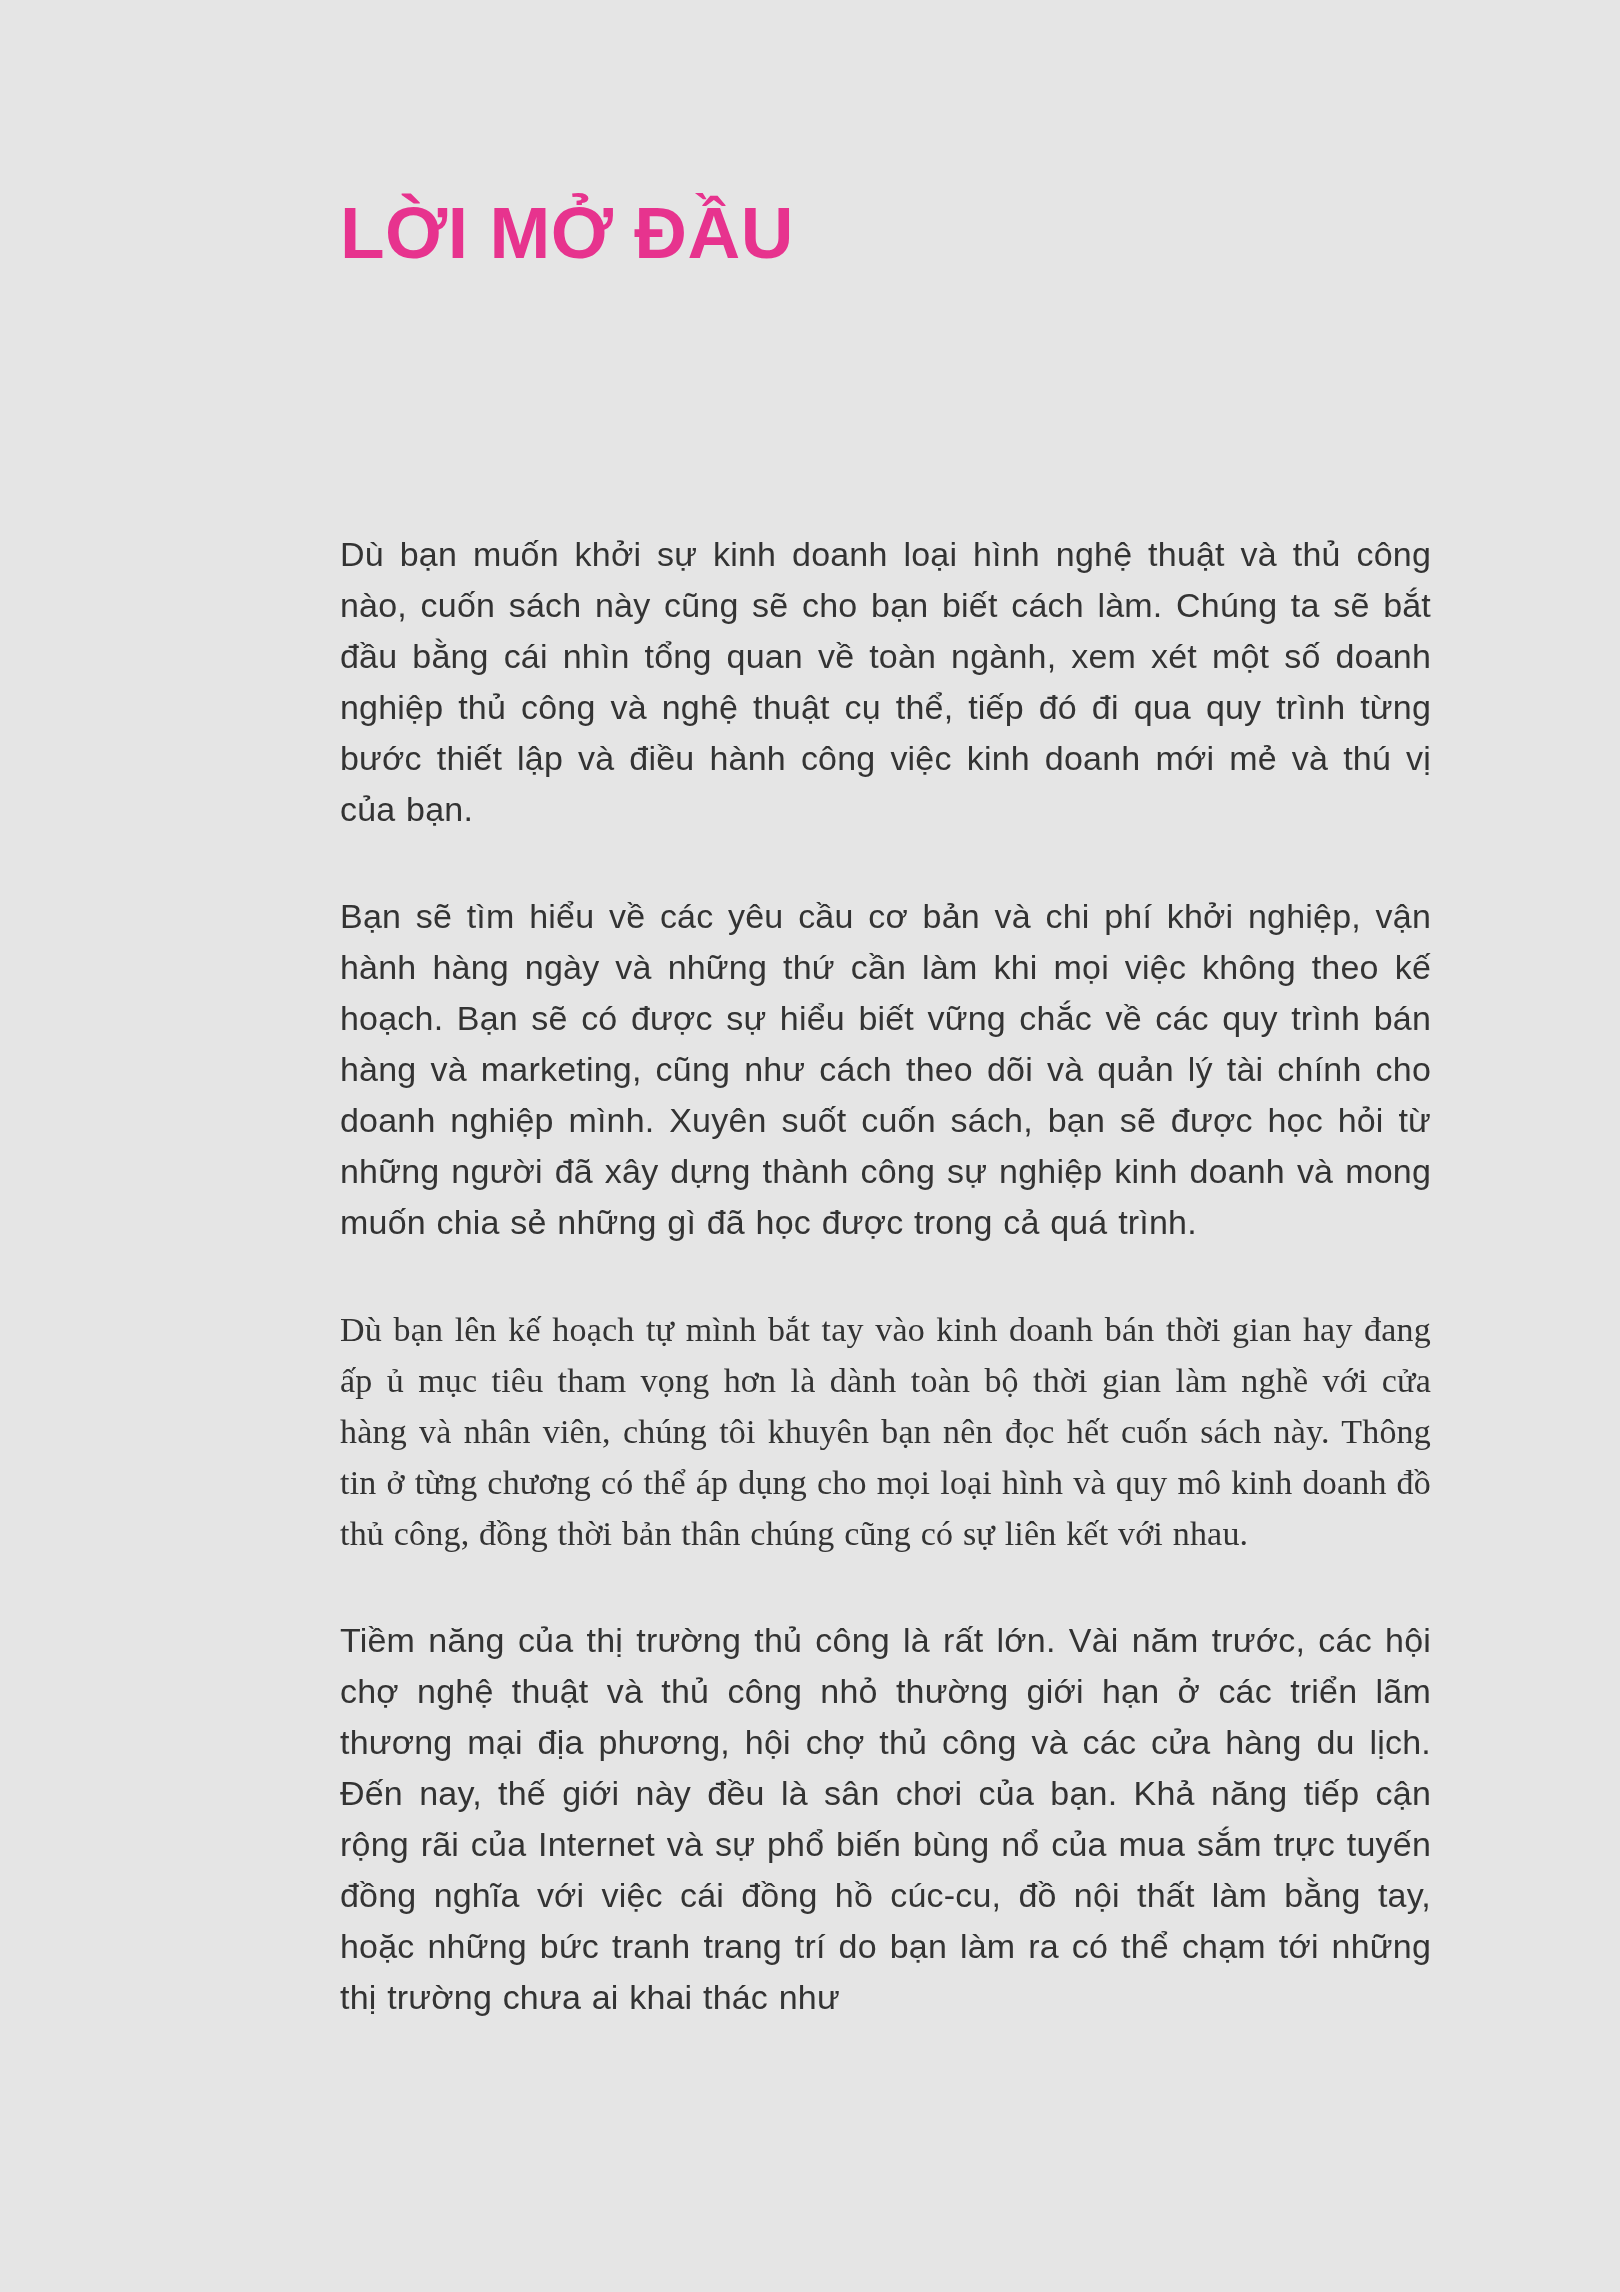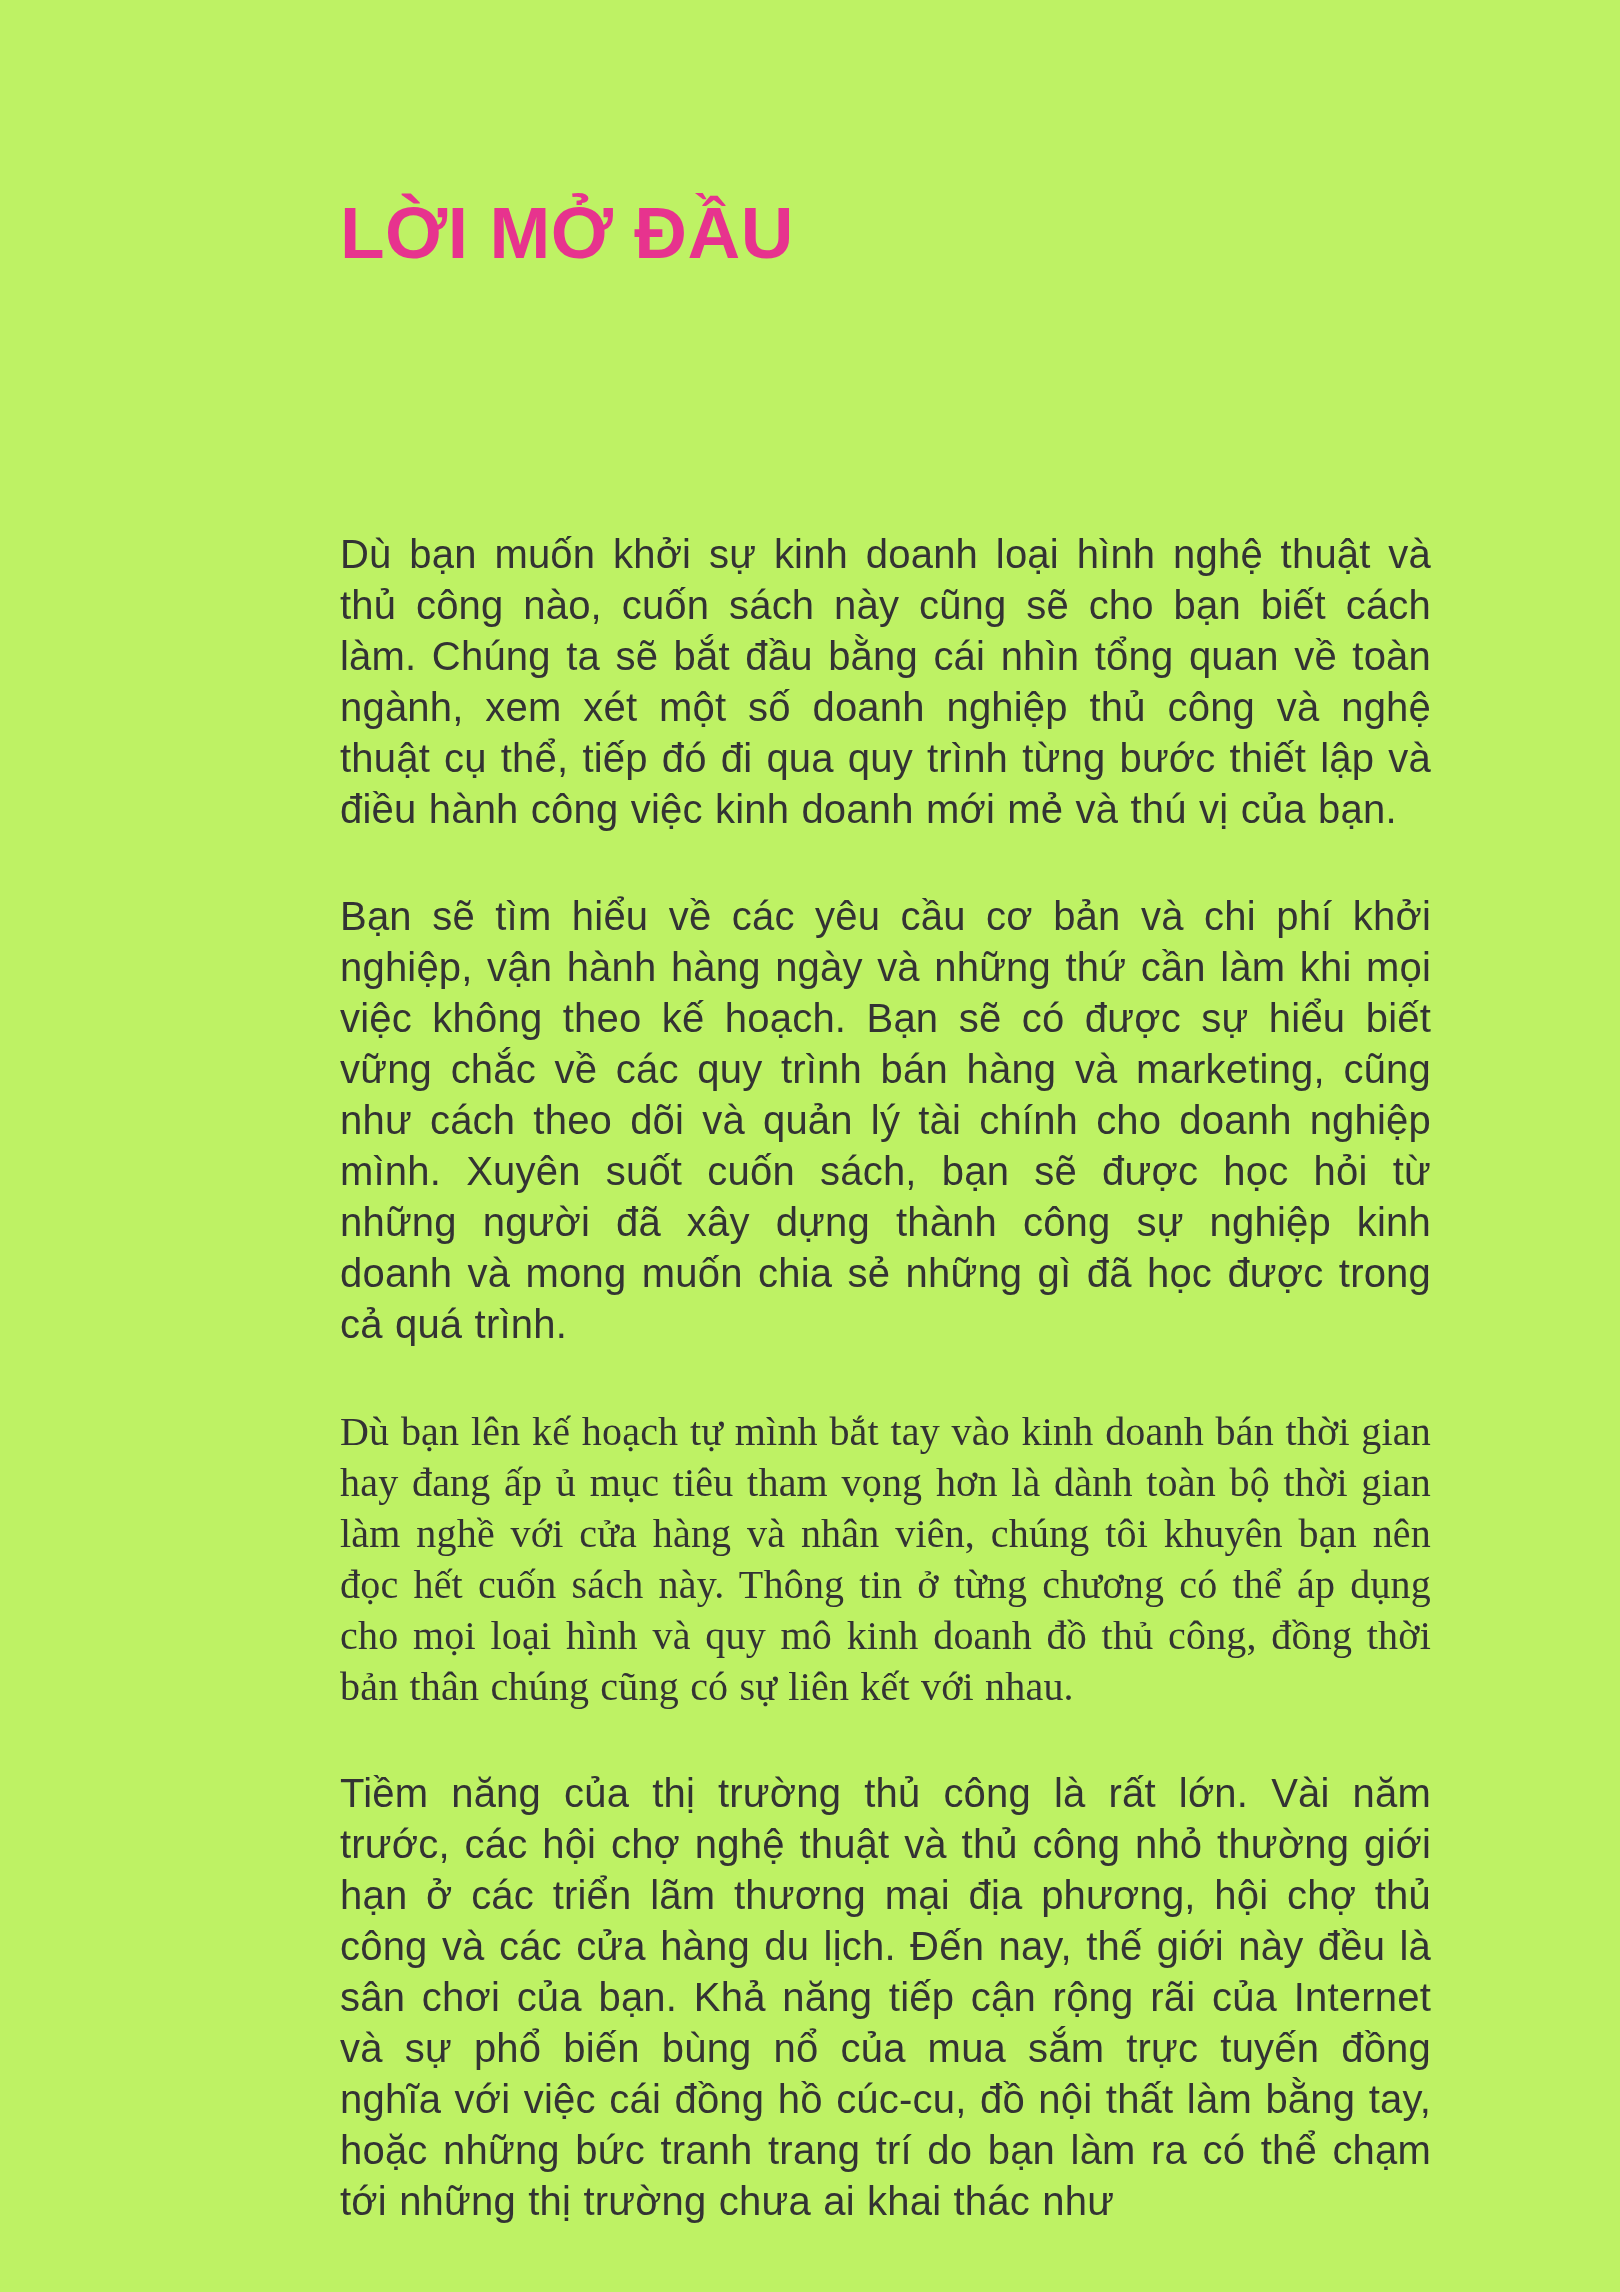--- a/index.html
+++ b/index.html
@@ -31,34 +31,34 @@
     white-space: nowrap;
   }
   .content {
     position: absolute;
     left: 340px;
     top: 529px;
     width: 1091px;
   }
   .content p {
     margin: 0 0 56px 0;
-    font-size: 40px;
+    font-size: 34px;
     line-height: 51px;
     text-align: justify;
     letter-spacing: 0.2px;
     word-spacing: 1px;
   }
   .content p:last-child {
     margin-bottom: 16px;
   }
 </style>
 </head>
 <body>
 
-<div class="page" style="background: #bef264;">
+<div class="page" style="background: #e5e5e5;">
   <h1 class="title" style="color: rgb(231, 51, 142);">LỜI MỞ ĐẦU</h1>
 
   <div class="content">
     <p style="color: rgb(51, 51, 51);">Dù bạn muốn khởi sự kinh doanh loại hình nghệ thuật và thủ công nào, cuốn sách này cũng sẽ cho bạn biết cách làm. Chúng ta sẽ bắt đầu bằng cái nhìn tổng quan về toàn ngành, xem xét một số doanh nghiệp thủ công và nghệ thuật cụ thể, tiếp đó đi qua quy trình từng bước thiết lập và điều hành công việc kinh doanh mới mẻ và thú vị của bạn.</p>
     <p style="color: rgb(51, 51, 51);">Bạn sẽ tìm hiểu về các yêu cầu cơ bản và chi phí khởi nghiệp, vận hành hàng ngày và những thứ cần làm khi mọi việc không theo kế hoạch. Bạn sẽ có được sự hiểu biết vững chắc về các quy trình bán hàng và marketing, cũng như cách theo dõi và quản lý tài chính cho doanh nghiệp mình. Xuyên suốt cuốn sách, bạn sẽ được học hỏi từ những người đã xây dựng thành công sự nghiệp kinh doanh và mong muốn chia sẻ những gì đã học được trong cả quá trình.</p>
     <p style="color: rgb(51, 51, 51); font-family: Liberation Serif, serif;">Dù bạn lên kế hoạch tự mình bắt tay vào kinh doanh bán thời gian hay đang ấp ủ mục tiêu tham vọng hơn là dành toàn bộ thời gian làm nghề với cửa hàng và nhân viên, chúng tôi khuyên bạn nên đọc hết cuốn sách này. Thông tin ở từng chương có thể áp dụng cho mọi loại hình và quy mô kinh doanh đồ thủ công, đồng thời bản thân chúng cũng có sự liên kết với nhau.</p>
     <p style="color: rgb(51, 51, 51);">Tiềm năng của thị trường thủ công là rất lớn. Vài năm trước, các hội chợ nghệ thuật và thủ công nhỏ thường giới hạn ở các triển lãm thương mại địa phương, hội chợ thủ công và các cửa hàng du lịch. Đến nay, thế giới này đều là sân chơi của bạn. Khả năng tiếp cận rộng rãi của Internet và sự phổ biến bùng nổ của mua sắm trực tuyến đồng nghĩa với việc cái đồng hồ cúc-cu, đồ nội thất làm bằng tay, hoặc những bức tranh trang trí do bạn làm ra có thể chạm tới những thị trường chưa ai khai thác như</p>
   </div>
 </div>
 

